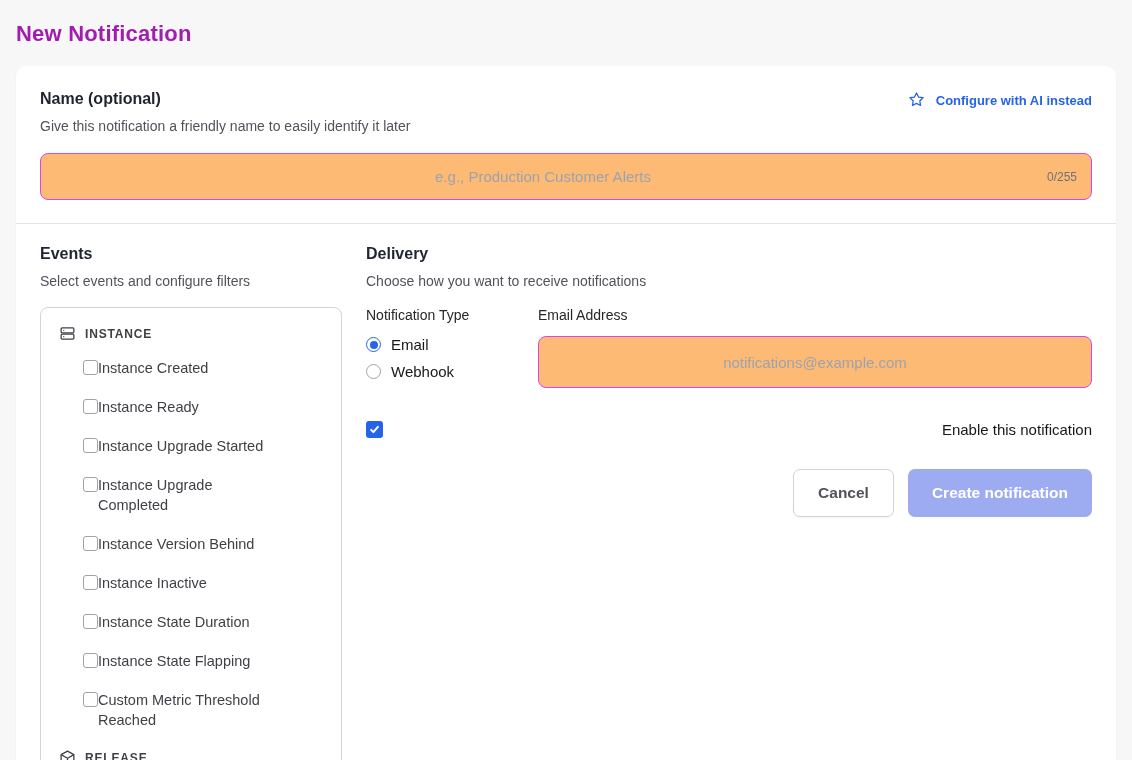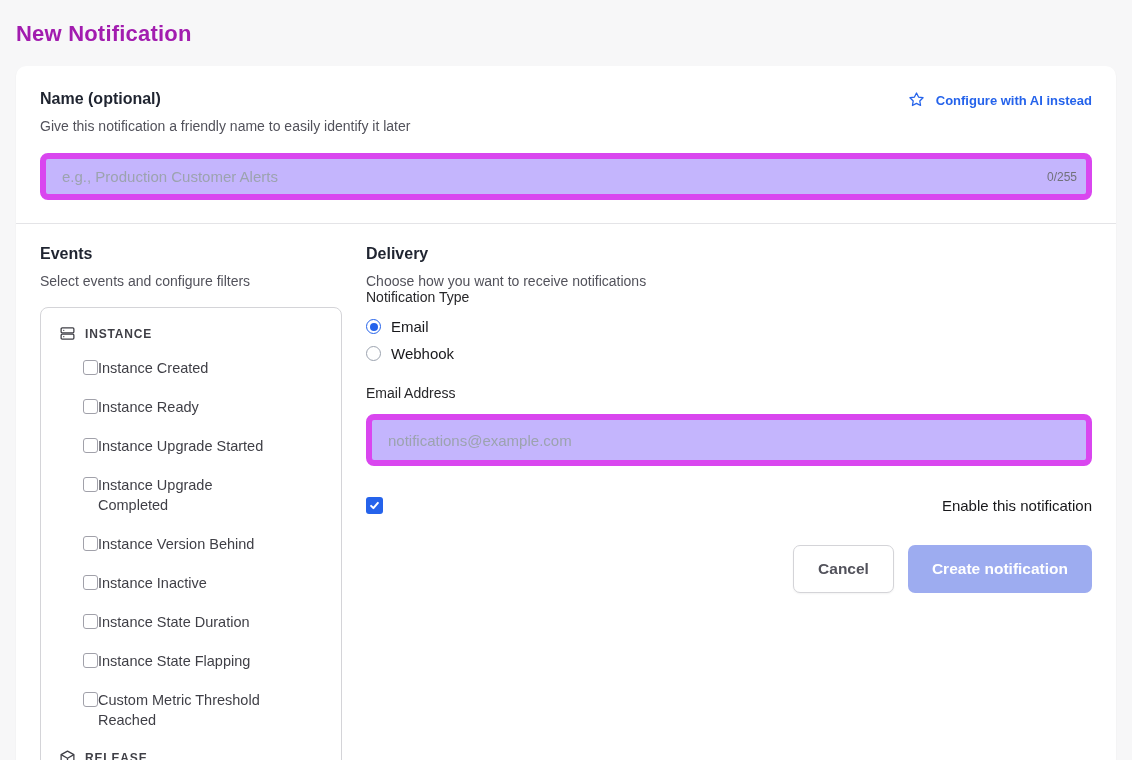--- a/index.html
+++ b/index.html
@@ -52,28 +52,29 @@
     font-size: 14px;
     color: #52525b;
   }
   .name-input-wrap {
     position: relative;
     margin-top: 19px;
   }
   .text-input {
     width: 100%;
     height: 47px;
-    border: 6px solid #d946ef;
+    border: 1px solid #d946ef;
     border-radius: 8px;
     padding: 0 62px 0 16px;
     font-size: 15px;
     font-family: "Liberation Sans", sans-serif;
     color: #18181b;
     outline: none;
-    background: #c4b5fd;
+    background: #fdba74;
+    text-align: center;
   }
   .text-input::placeholder { color: #9ca3af; }
   .char-counter {
     position: absolute;
     right: 15px;
     top: 50%;
     transform: translateY(-50%);
     font-size: 12px;
     color: #71717a;
   }
@@ -122,22 +123,22 @@
   }
   .event-label {
     font-size: 14.5px;
     color: #3f3f46;
     line-height: 20px;
     max-width: 172px;
   }
   
   .delivery-grid {
     display: flex;
-    gap: 13px;
-    flex-direction: column;
+    gap: 24px;
+    margin-top: 18px;
   }
   .type-col { width: 148px; flex: none; }
   .field-label {
     font-size: 14px;
     font-weight: 500;
     color: #27272a;
     margin-bottom: 13px;
   }
   .radio-row {
     display: flex;

